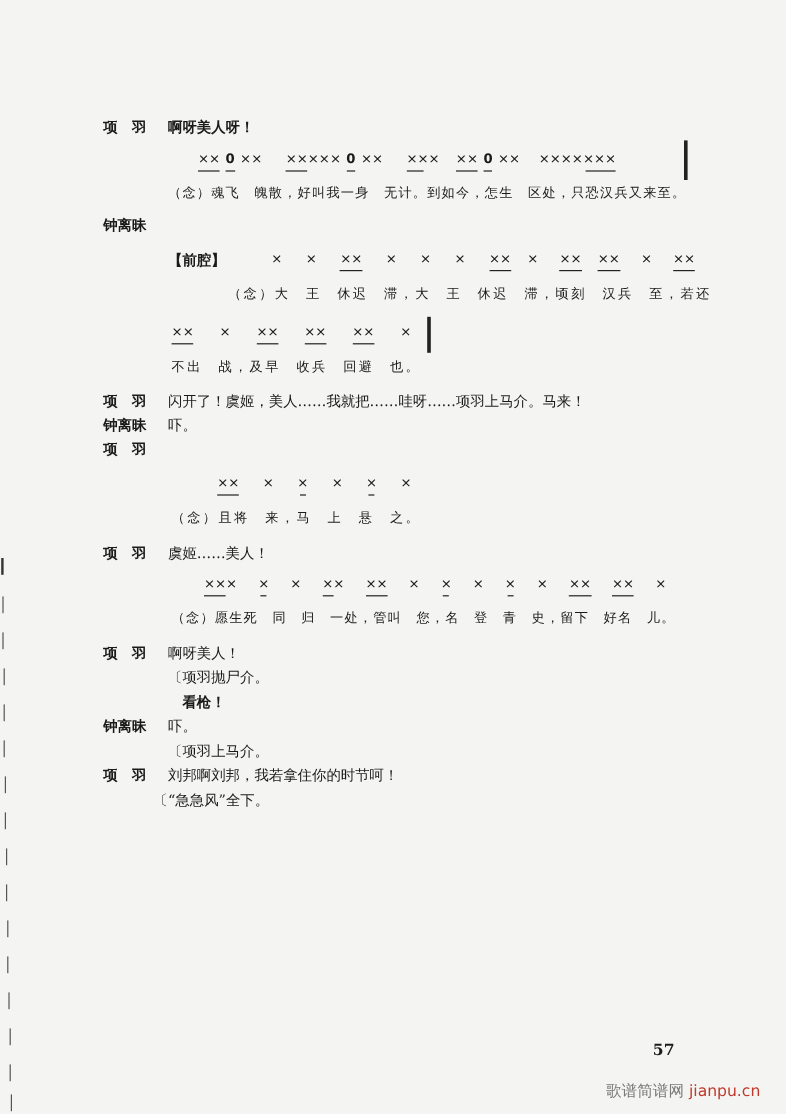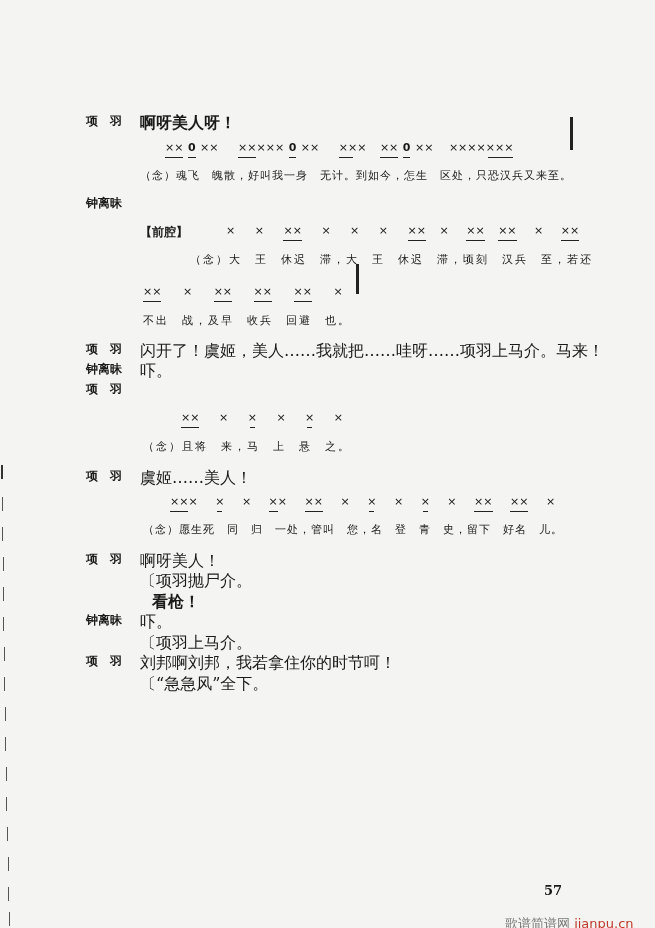--- a/index.html
+++ b/index.html
@@ -2,23 +2,23 @@
 <html><head>
 <meta charset="utf-8">
 <style>
   html, body { margin:0; padding:0; }
   body {
     width:655px; height:928px; position:relative; overflow:hidden;
     background:#f4f4f2;
     font-family:"DejaVu Serif", serif;
     color:#1a1a1a;
   }
-  .abs { position:absolute; white-space:nowrap;margin-top:15px; }
+  .abs { position:absolute; white-space:nowrap; }
   .speaker { font-family:"DejaVu Sans", sans-serif; font-weight:bold; font-size:12px; letter-spacing:0; }
-  .line { font-size:16px; }
+  .line { font-size:12px; }
   .bold { font-weight:bold; }
   .notes { font-family:"DejaVu Sans", sans-serif; font-size:11px; }
   .note { display:inline-block; position:relative; text-align:center; }
   .note .u { position:absolute; left:0; right:0; bottom:-4px; height:1px; background:#222; }
   .lyric { font-size:11px; letter-spacing:1px; }
   .barline { position:absolute; width:3px; background:#222; }
   .margin-tick { position:absolute; width:1px; background:#555; }
   .page-num { font-weight:bold; font-size:13px; }
   .watermark { font-family:"DejaVu Sans", sans-serif; font-size:13px; color:#7a7a7a; }
   .watermark .latin { color:#c0392b; }
@@ -140,20 +140,20 @@
 <div class="abs line bold" style="left:152px;top:577px;">看枪！</div>
 
 <div class="abs speaker" style="left:86px;top:597px;">钟离昧</div>
 <div class="abs line" style="left:140px;top:597px;">吓。</div>
 
 <div class="abs line" style="left:140px;top:618px;">〔项羽上马介。</div>
 
 <div class="abs speaker" style="left:86px;top:638px;">项　羽</div>
 <div class="abs line" style="left:140px;top:638px;font-family:Liberation Mono, monospace;">刘邦啊刘邦，我若拿住你的时节呵！</div>
 
-<div class="abs line" style="left:140px;top:659px;">〔“急急风”全下。</div>
+<div class="abs line" style="left:128px;top:659px;">〔“急急风”全下。</div>
 
 <div class="abs page-num" style="left:544px;top:868px;">57</div>
 
 <div class="abs watermark" style="left:505px;top:900px;">
   <span>歌谱简谱网</span>
   <span class="latin">jianpu.cn</span>
 </div>
 
 </body></html>

